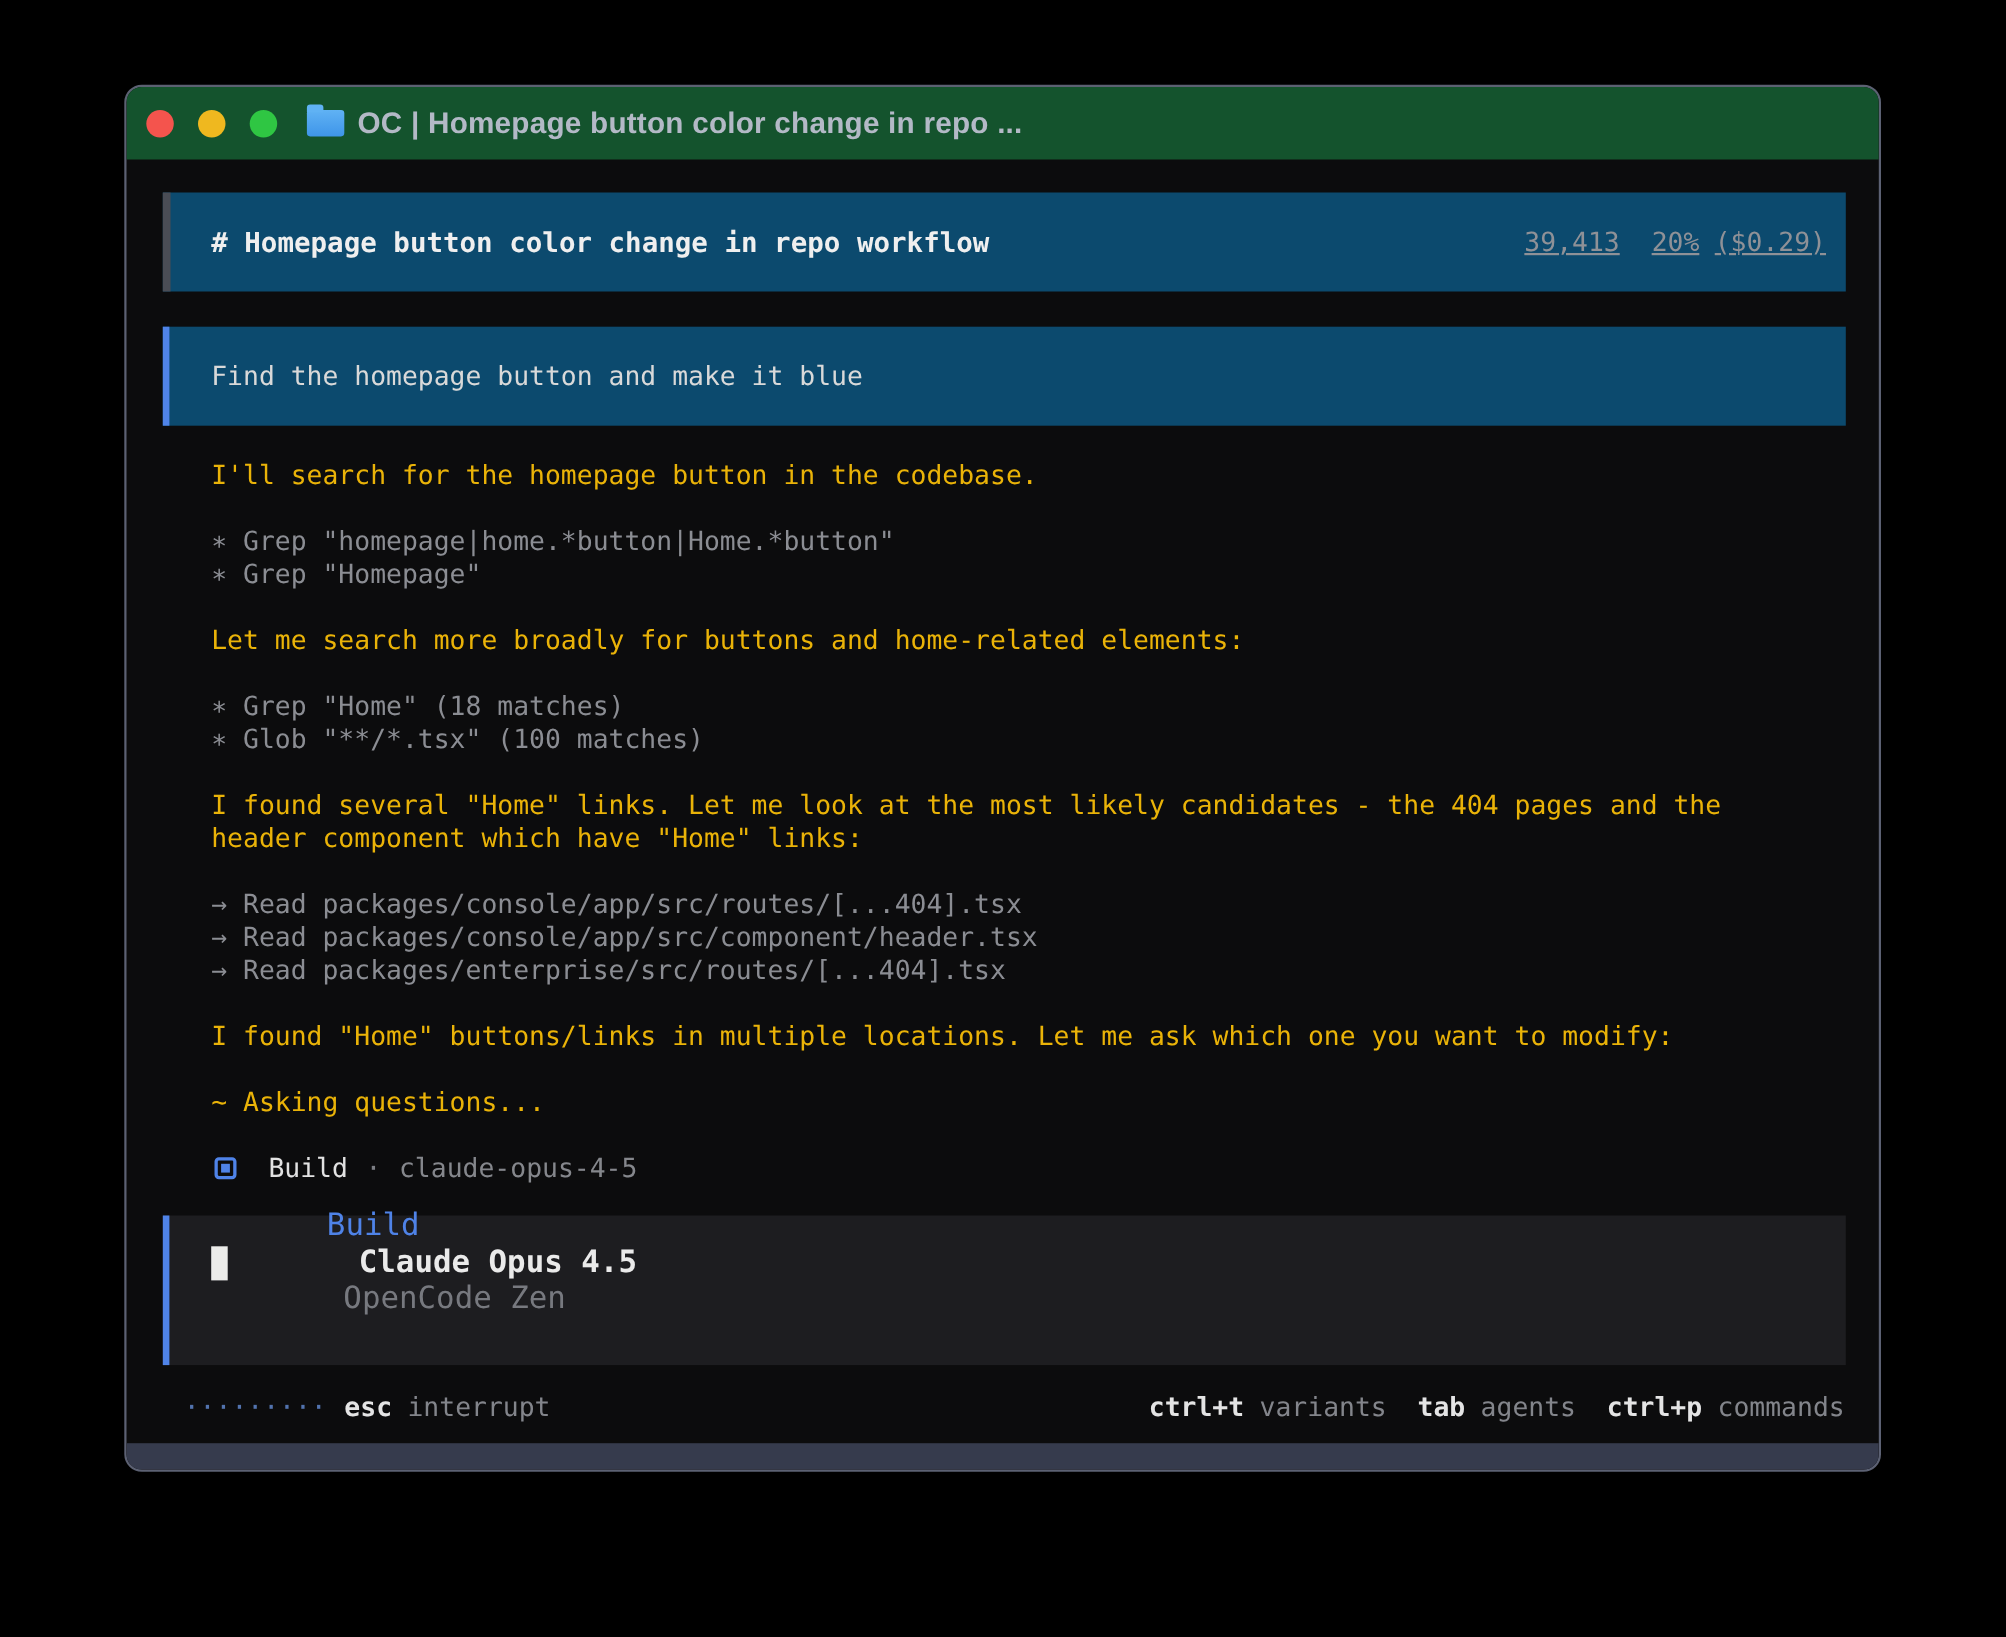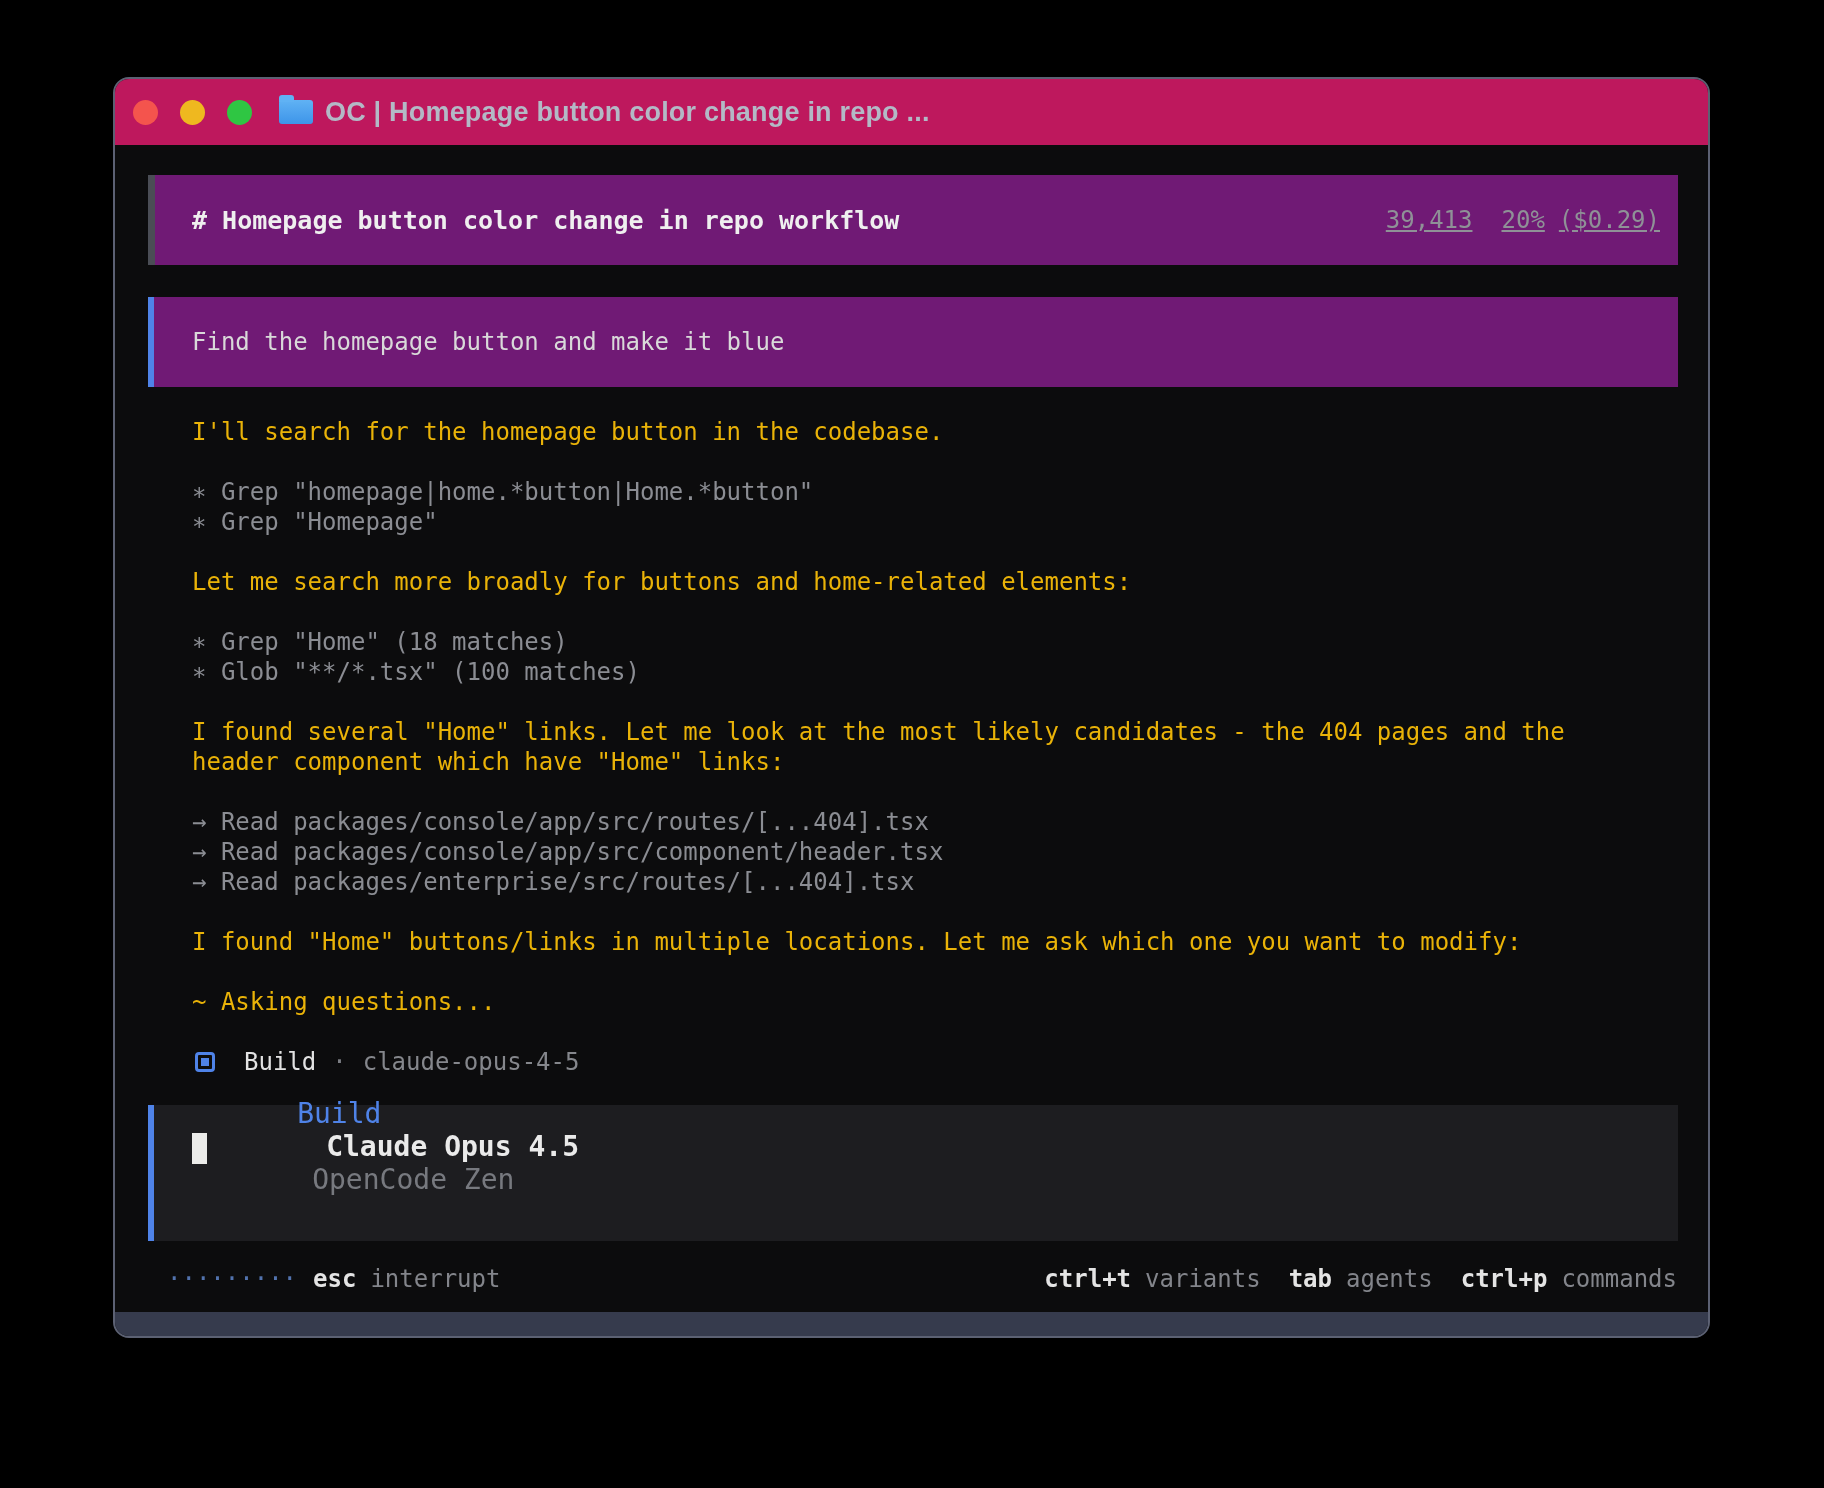--- a/index.html
+++ b/index.html
@@ -7,21 +7,21 @@
   body { font-family:"DejaVu Sans Mono", monospace; }
 
   
   .window {
     position:absolute; left:113px; top:77px; width:1597px; height:1261px;
     background:#0c0c0d; border:2px solid #5c6173; border-radius:16px;
     overflow:hidden;
   }
   .titlebar {
     position:absolute; left:0; top:0; right:0; height:66px;
-    background:#be185d; display:flex; align-items:center; padding-left:18px;
+    background:#14532d; display:flex; align-items:center; padding-left:18px;
   }
   .tl { width:25px; height:25px; border-radius:50%; margin-right:22px; }
   .tl.red    { background:#f4544d; }
   .tl.yellow { background:#efb81f; }
   .tl.green  { background:#2fc643; }
   .folder {
     width:34px; height:24px; margin-left:5px; position:relative;
     background:linear-gradient(#60b2f4,#3e95e9); border-radius:3px;
   }
   .folder::before {
@@ -33,21 +33,21 @@
     font-weight:bold; font-size:27px; color:#b3b9c6; letter-spacing:.2px;
     white-space:nowrap;
   }
 
   .bottombar {
     position:absolute; left:0; bottom:0; right:0; height:24px; background:#363b4d;
   }
 
   
   .panel {
-    position:absolute; left:33px; width:1530px; background:#701a75;
+    position:absolute; left:33px; width:1530px; background:#0c4a6e;
     display:flex; align-items:center;
   }
   .panel .bar { position:absolute; left:0; top:0; bottom:0; }
   .session-header { top:96px; height:90px; }
   .session-header .bar { width:7px; background:#4a4d55; }
   .session-title {
     margin-left:44px; font-size:25px; font-weight:bold; color:#efefef; white-space:pre;
   }
   .session-stats {
     position:absolute; right:18px; font-size:24px; color:#8f9197; white-space:pre;

